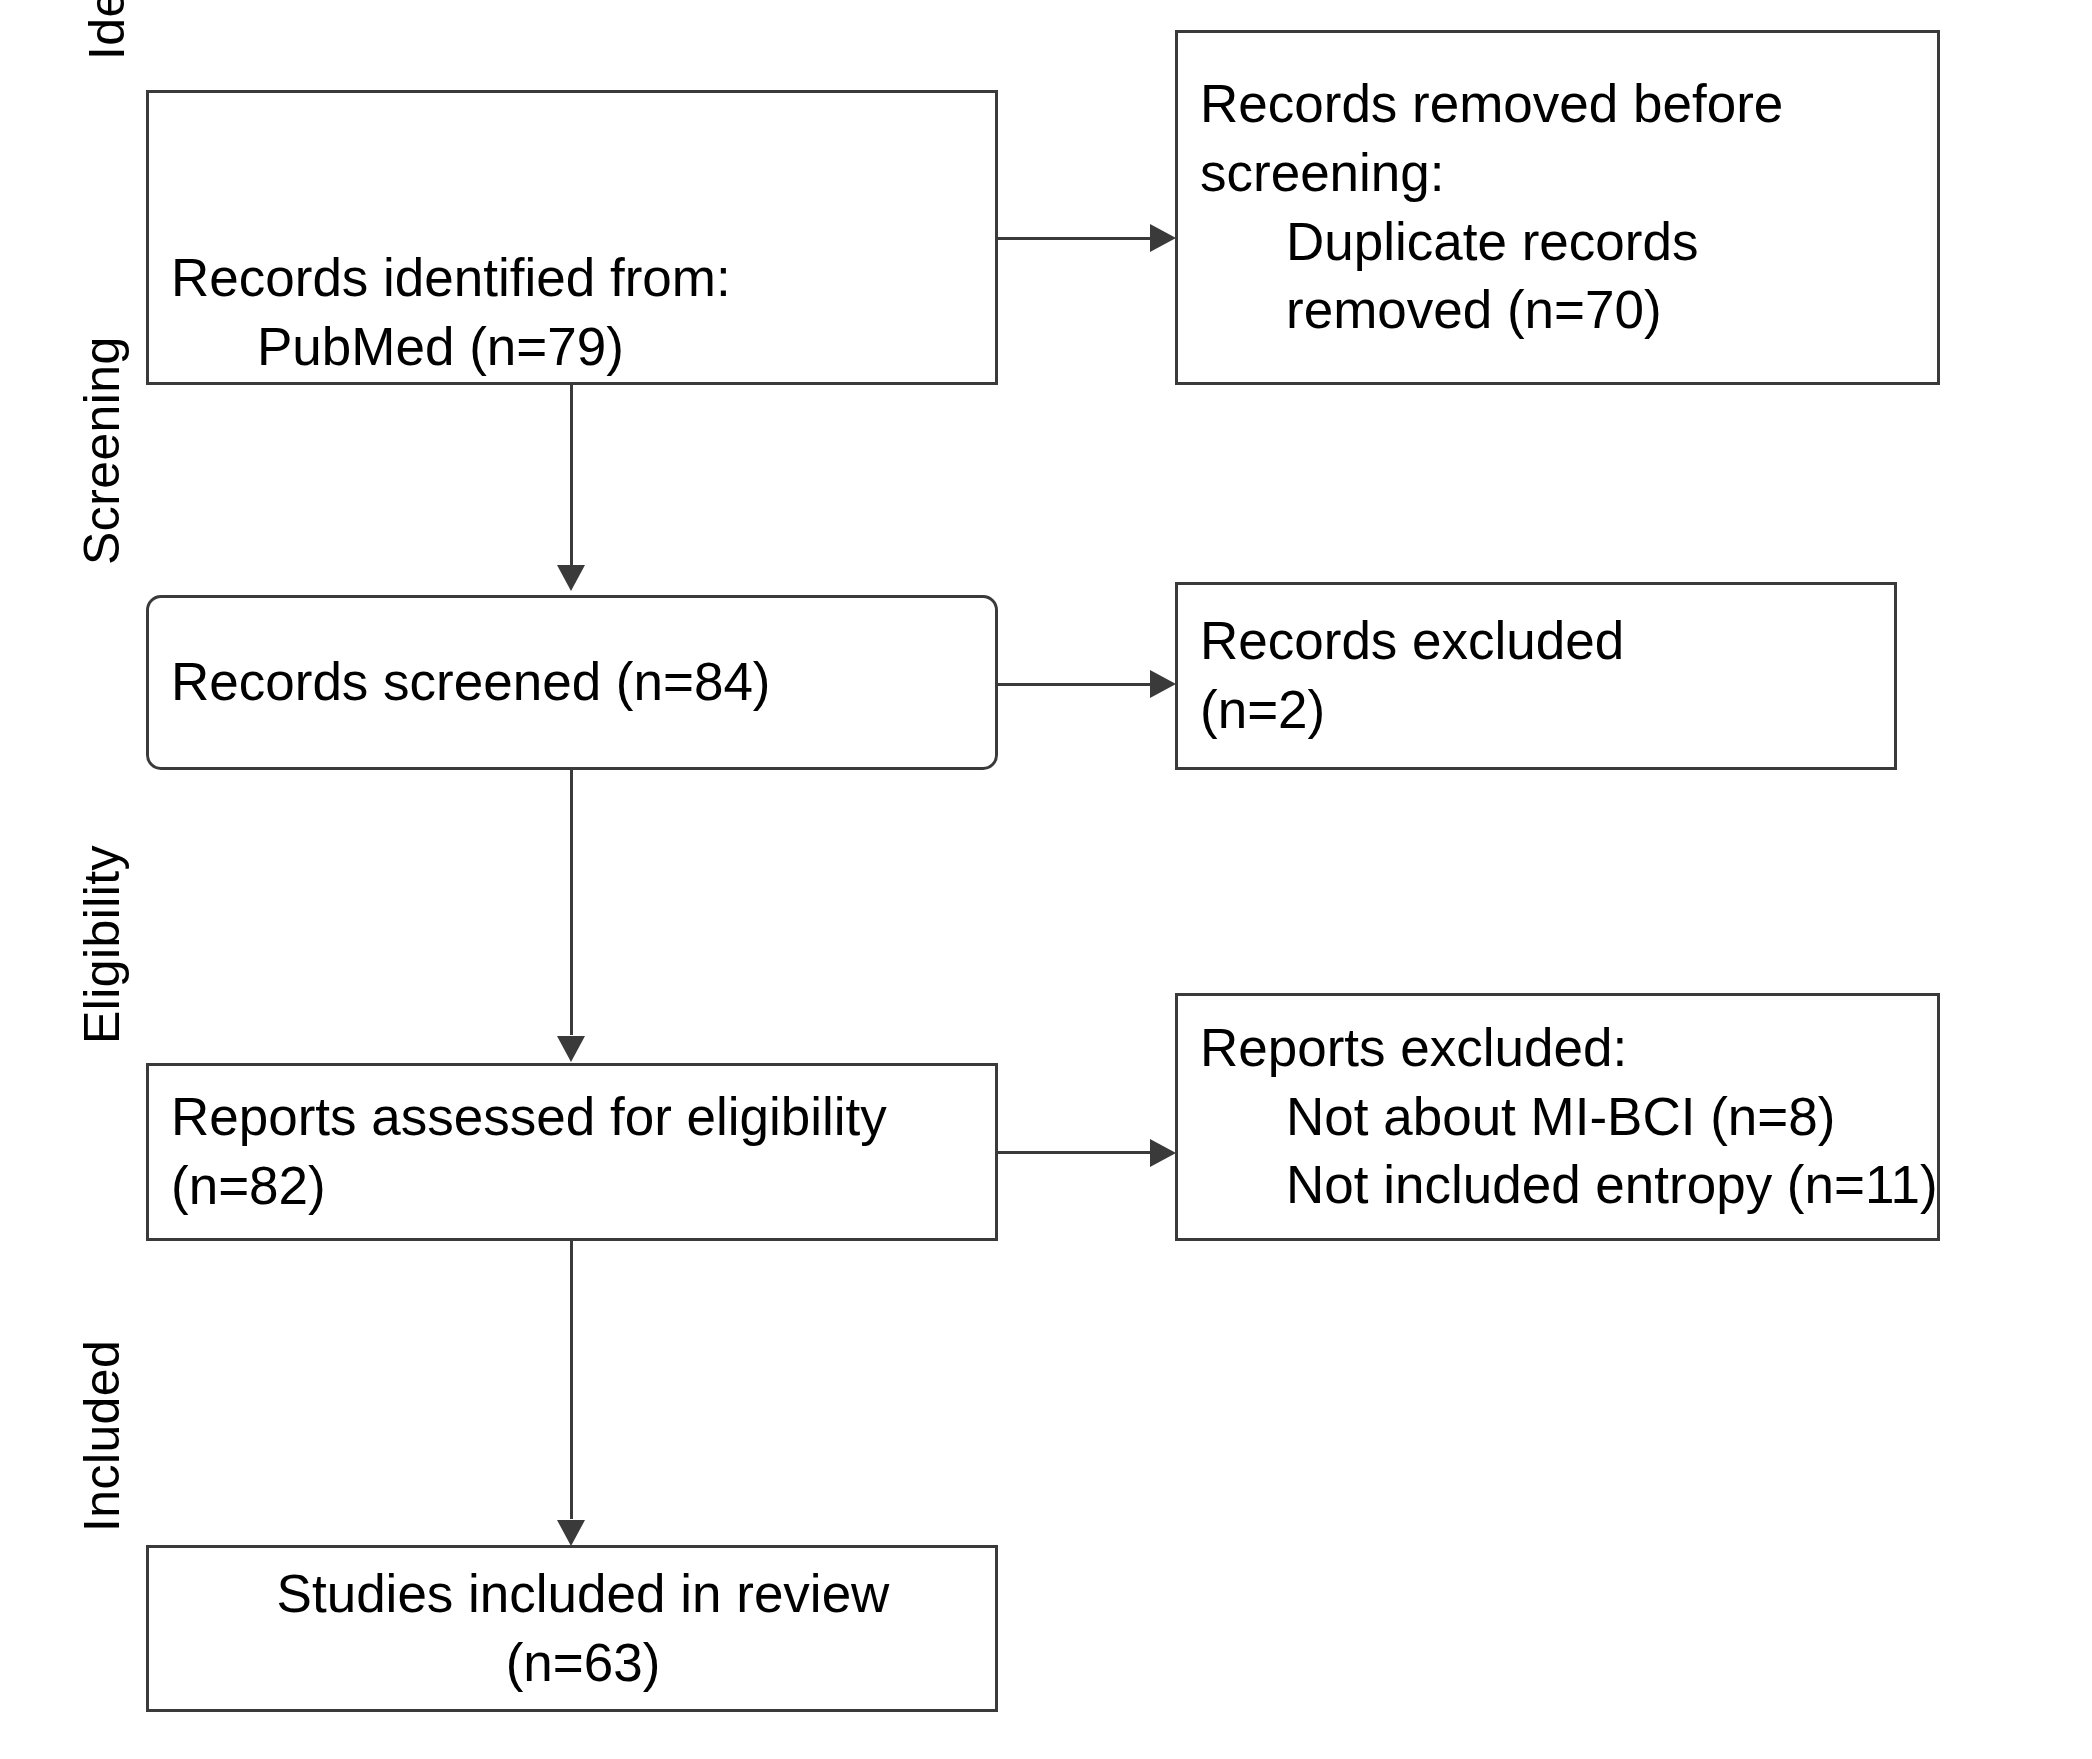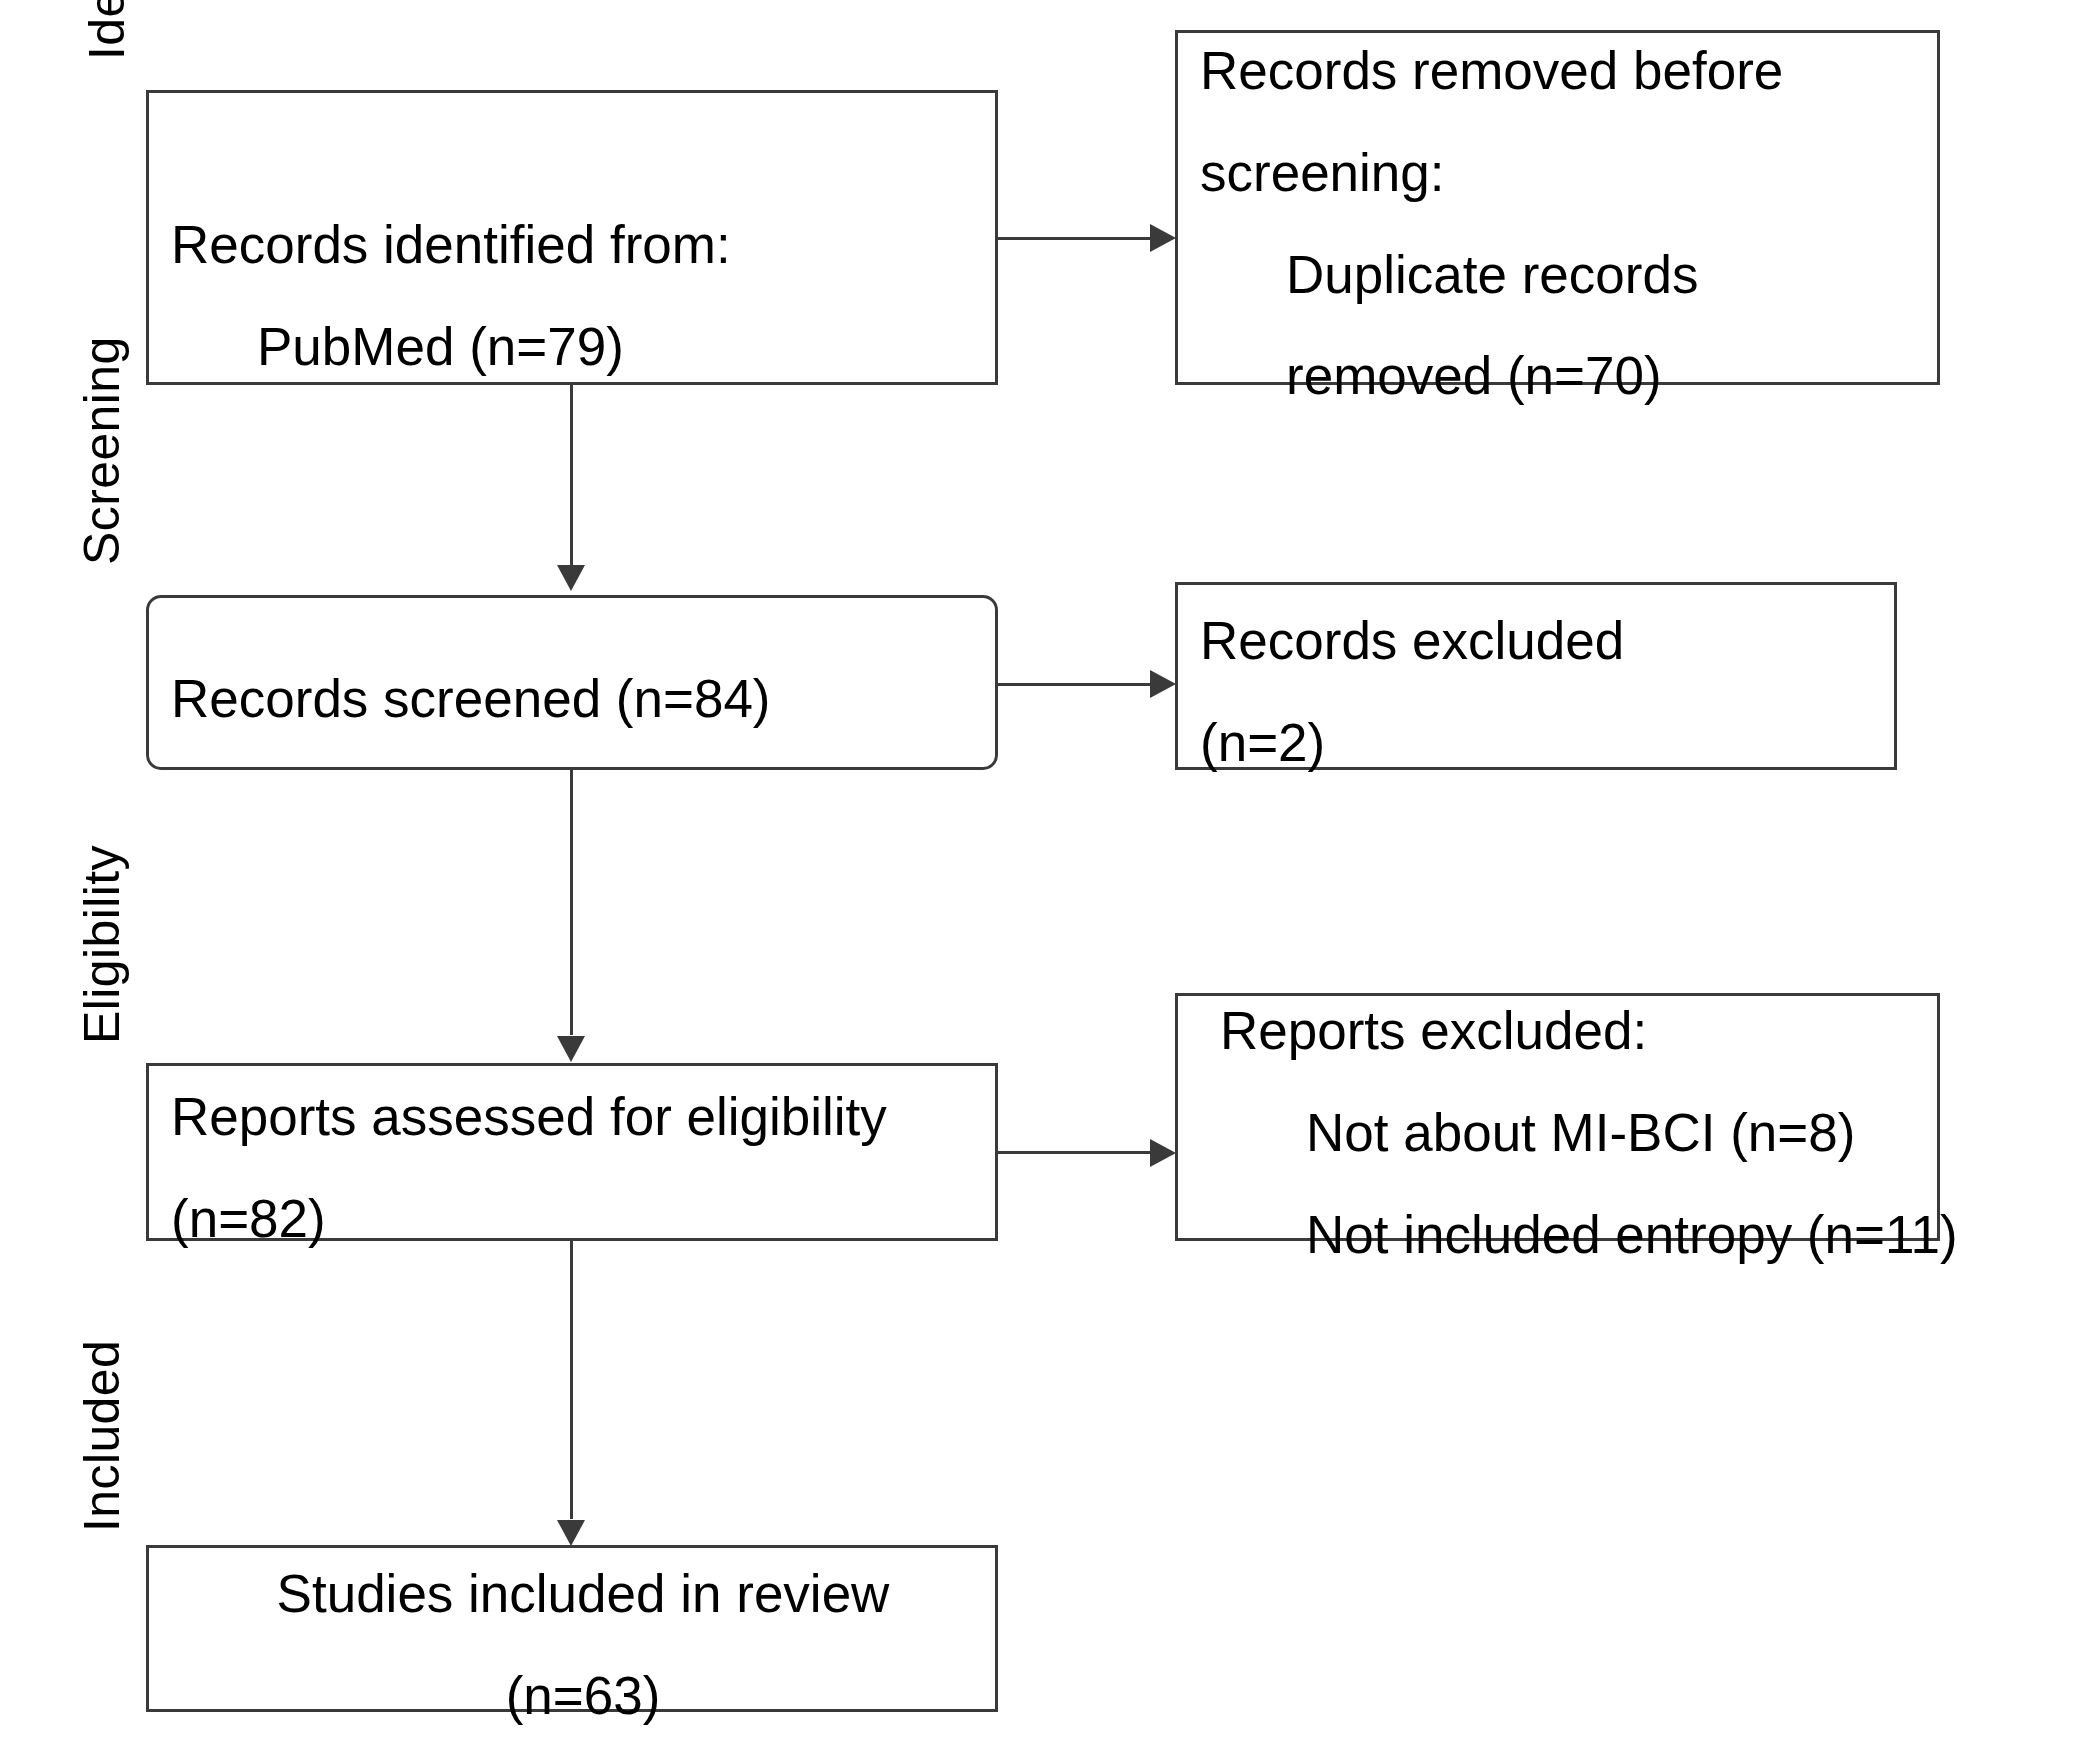--- a/index.html
+++ b/index.html
@@ -41,21 +41,20 @@
     flex-direction: column;
     justify-content: center;
   }
   .flow-box .line {
     color: #000000;
     font-size: 53px;
     font-family: "Liberation Sans", sans-serif;
     line-height: 1.30;
     white-space: nowrap;
     padding-left: 22px;
-    margin-top: 33px;
   }
   .flow-box .line.indent {
     padding-left: 108px;
   }
 
   
   .conn {
     position: absolute;
   }
   .v-line {
@@ -135,21 +134,21 @@
   <div class="arrow-right" style="left:1150px; top:670px;"></div>
 
   <div class="conn v-line" style="left:570px; top:770px; width:3.4px; height:265px;"></div>
   <div class="arrow-down" style="left:557px; top:1036px;"></div>
 
   <div class="flow-box" style="left:146px; top:1063px; width:852px; height:178px;">
     <div class="line">Reports assessed for eligibility</div>
     <div class="line">(n=82)</div>
   </div>
 
-  <div class="flow-box" style="left:1175px; top:993px; width:765px; height:248px;padding-left:20px;">
+  <div class="flow-box" style="left:1175px; top:993px; width:765px; height:248px;">
     <div class="line">Reports excluded:</div>
     <div class="line indent">Not about MI-BCI (n=8)</div>
     <div class="line indent">Not included entropy (n=11)</div>
   </div>
 
   <div class="conn h-line" style="left:997px; top:1151px; width:154px;"></div>
   <div class="arrow-right" style="left:1150px; top:1139px;"></div>
 
   <div class="conn v-line" style="left:570px; top:1241px; width:3.4px; height:278px;"></div>
   <div class="arrow-down" style="left:557px; top:1520px;"></div>

